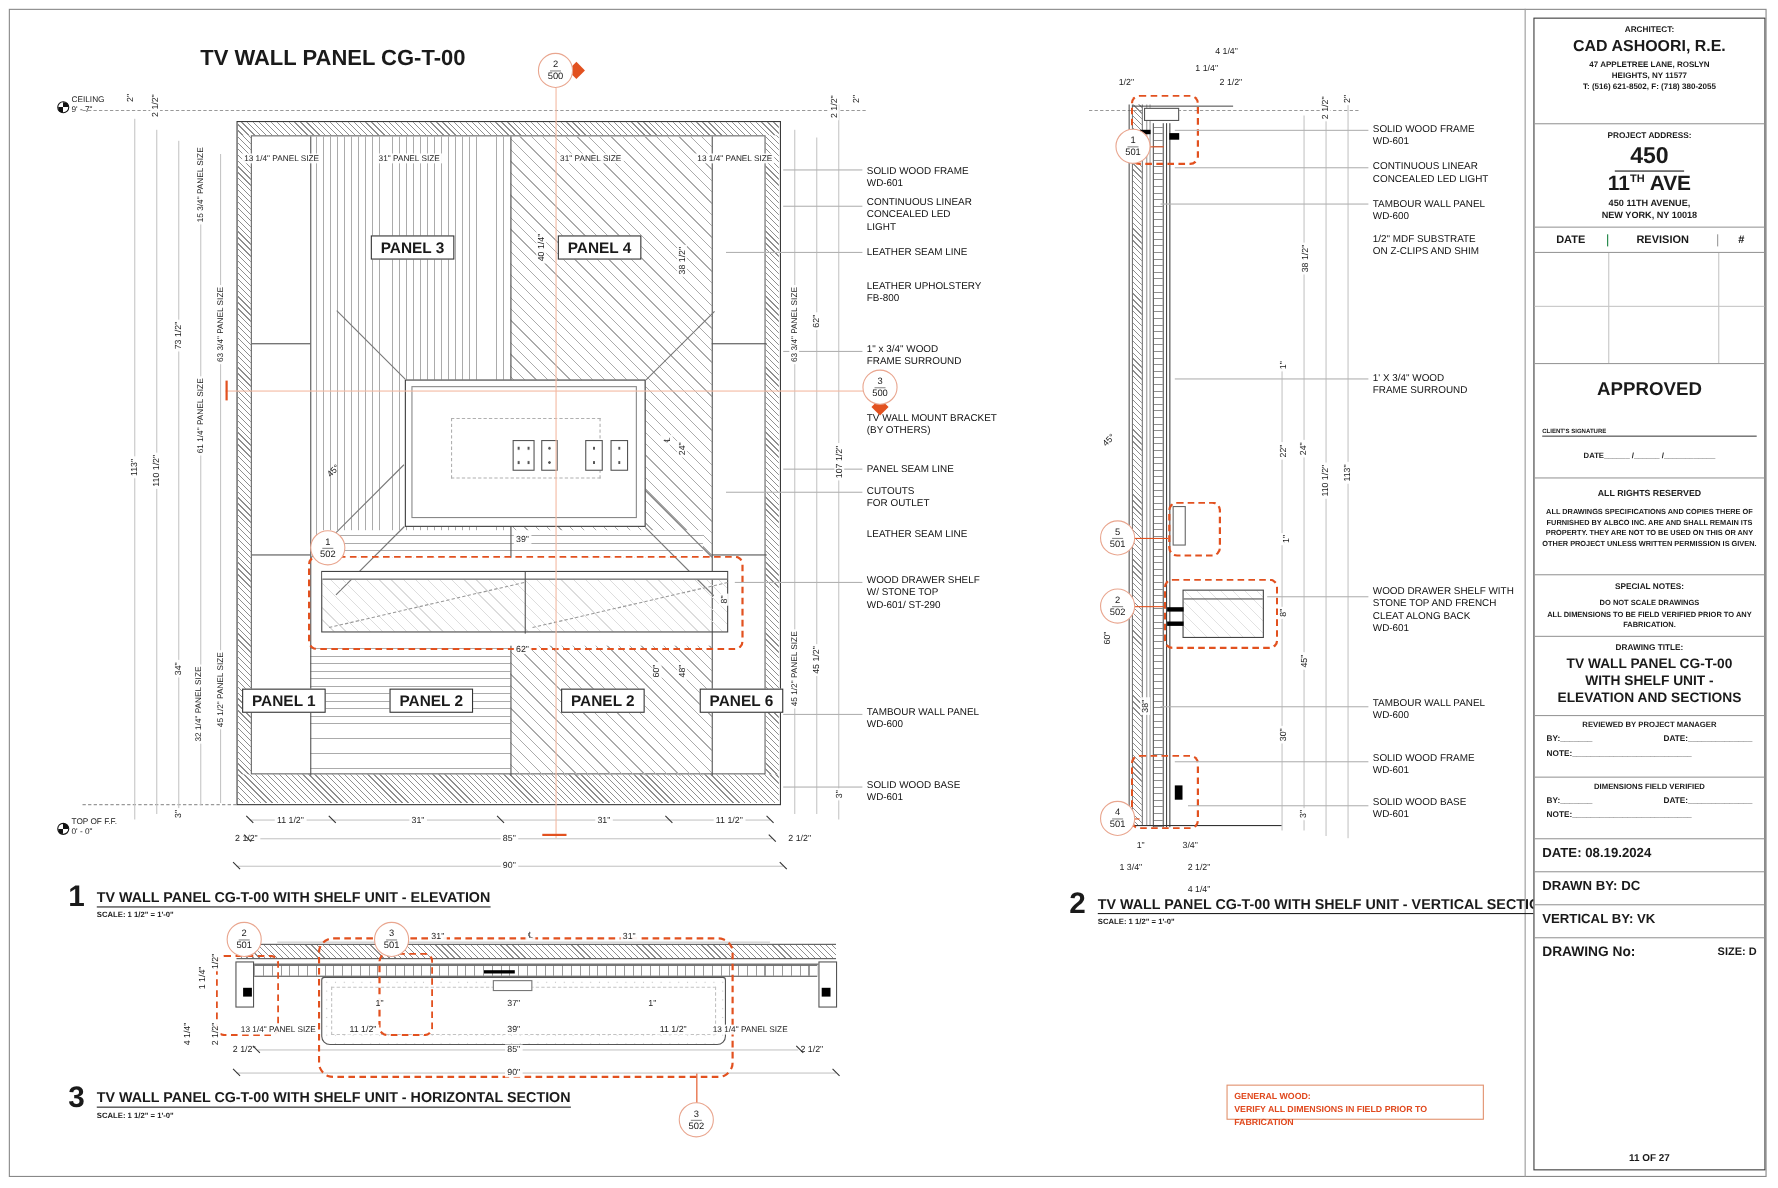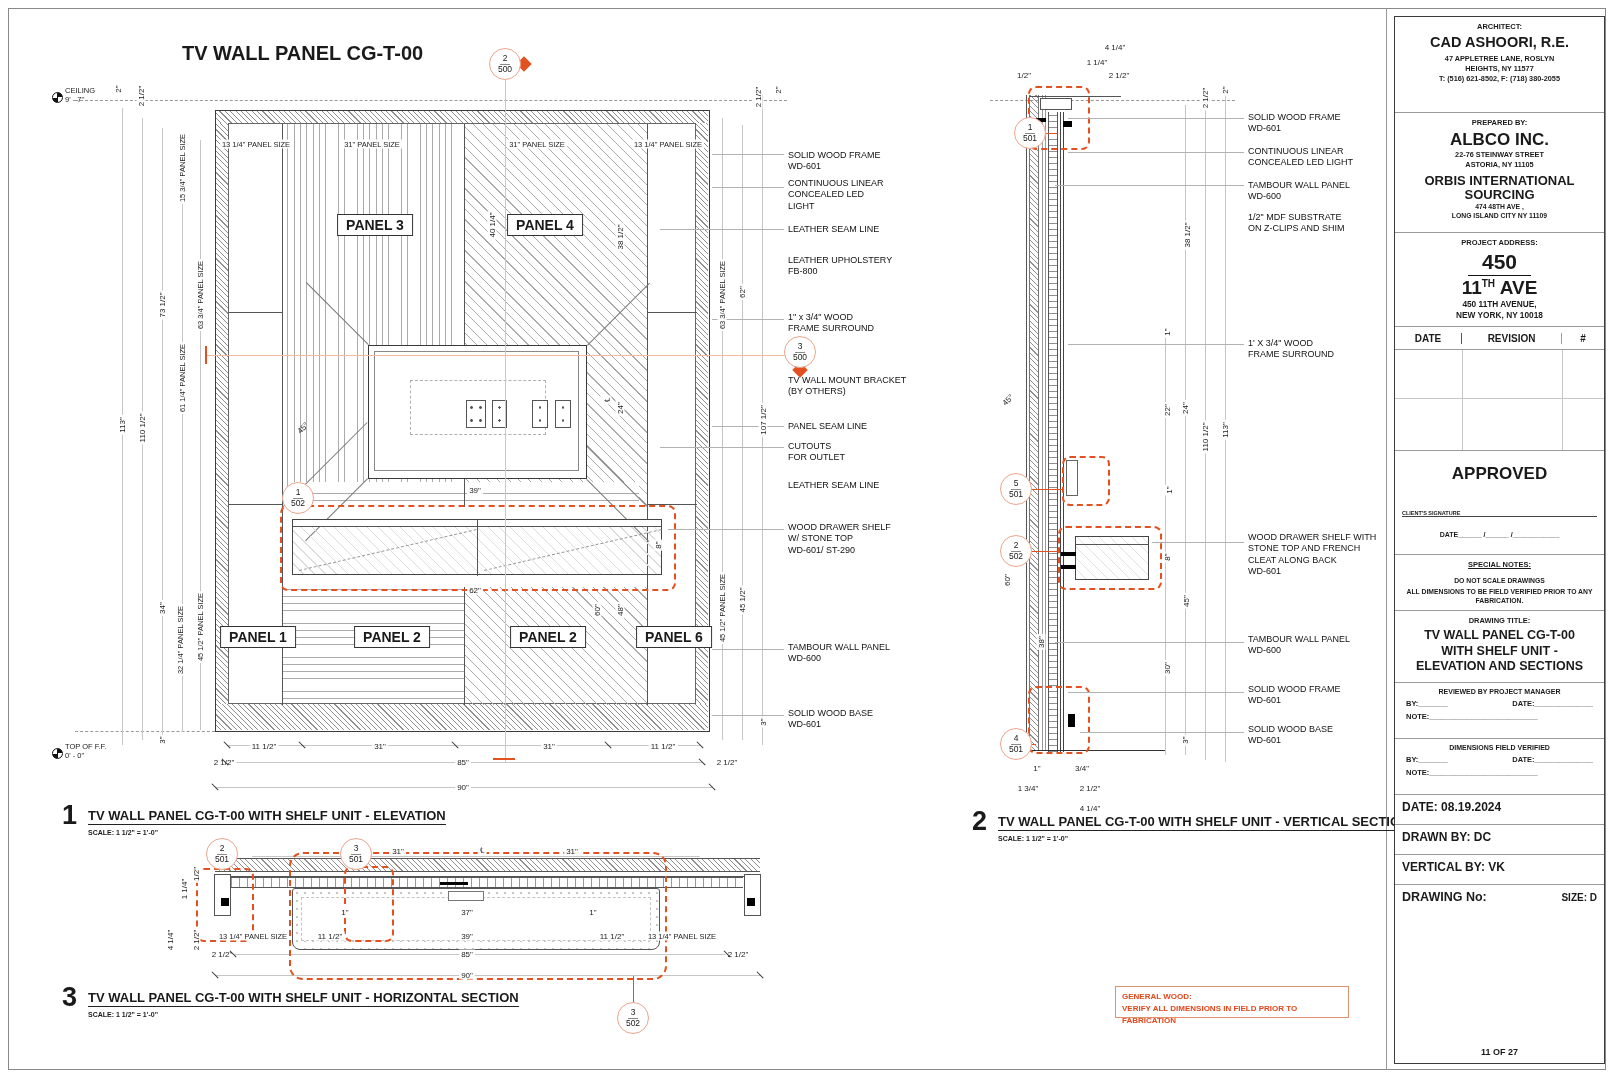--- a/index.html
+++ b/index.html
@@ -424,30 +424,20 @@
   </div>
 
   <div id="tb">
     <div class="tbs" style="height:96px">
       <div class="tb-label">ARCHITECT:</div>
       <div style="font-size:14.5px;margin-bottom:4px">CAD ASHOORI, R.E.</div>
       <div class="pre" style="font-size:7.3px;line-height:1.4">47 APPLETREE LANE, ROSLYN
 HEIGHTS,  NY 11577
 T: (516) 621-8502, F: (718) 380-2055</div>
     </div>
-    <div class="tbs" style="height:120px">
-      <div class="tb-label">PREPARED BY:</div>
-      <div style="font-size:17px">ALBCO INC.</div>
-      <div class="pre" style="font-size:7.3px;line-height:1.35;margin-bottom:4px">22-76 STEINWAY STREET
-ASTORIA, NY 11105</div>
-      <div class="pre" style="font-size:13px;line-height:1.1">ORBIS INTERNATIONAL
-SOURCING</div>
-      <div class="pre" style="font-size:6.8px;line-height:1.35">474 48TH AVE ,
-LONG ISLAND CITY NY 11109</div>
-    </div>
     <div class="tbs" style="height:94px">
       <div class="tb-label">PROJECT ADDRESS:</div>
       <div><span class="underl" style="font-size:21px">450</span></div>
       <div style="font-size:19px;margin-top:1px"><span>11</span><sup style="font-size:10px">TH</sup><span> AVE</span></div>
       <div class="pre" style="font-size:8.3px;line-height:1.35;margin-top:0">450 11TH AVENUE,
 NEW YORK, NY 10018</div>
     </div>
     <div class="revh">
       <div style="width:32%;border-right:1px solid #15803d">DATE</div>
       <div style="width:48%;border-right:1px solid #9a9a9a">REVISION</div>
@@ -456,22 +446,26 @@
     <div style="height:100px;border-bottom:1px solid #9a9a9a;position:relative;flex-shrink:0">
       <div class="vl" style="left:32%;top:0;height:100%"></div>
       <div class="vl" style="left:80%;top:0;height:100%"></div>
       <div class="hl" style="left:0;top:48px;width:100%"></div>
     </div>
     <div class="tbs" style="height:104px">
       <div style="font-size:17px;margin-top:8px">APPROVED</div>
       <div class="sig">CLIENT'S SIGNATURE</div>
       <div style="font-size:7px;margin-top:14px">DATE______ /______ /____________</div>
     </div>
+    <div class="tbs" style="height:88px">
+      <div style="font-size:8px;margin:4px 0 8px">ALL RIGHTS RESERVED</div>
+      <div style="font-size:6.7px;line-height:1.45">ALL DRAWINGS SPECIFICATIONS AND COPIES THERE OF FURNISHED BY ALBCO INC. ARE AND SHALL REMAIN ITS PROPERTY. THEY ARE NOT TO BE USED ON THIS OR ANY OTHER PROJECT UNLESS WRITTEN PERMISSION IS GIVEN.</div>
+    </div>
     <div class="tbs" style="height:56px">
-      <div style="font-size:7.5px;text-decoration:underline;margin-bottom:8px">SPECIAL NOTES:</div>
+      <div style="font-size:7.5px;margin-bottom:8px">SPECIAL NOTES:</div>
       <div style="font-size:6.8px;margin-bottom:3px">DO NOT SCALE DRAWINGS</div>
       <div style="font-size:6.8px;line-height:1.35">ALL DIMENSIONS TO BE FIELD VERIFIED PRIOR  TO ANY FABRICATION.</div>
     </div>
     <div class="tbs" style="height:72px">
       <div class="tb-label">DRAWING TITLE:</div>
       <div class="pre" style="font-size:12.5px;line-height:1.25">TV WALL PANEL CG-T-00
 WITH SHELF UNIT -
 ELEVATION AND SECTIONS</div>
     </div>
     <div class="tbs" style="height:56px">

